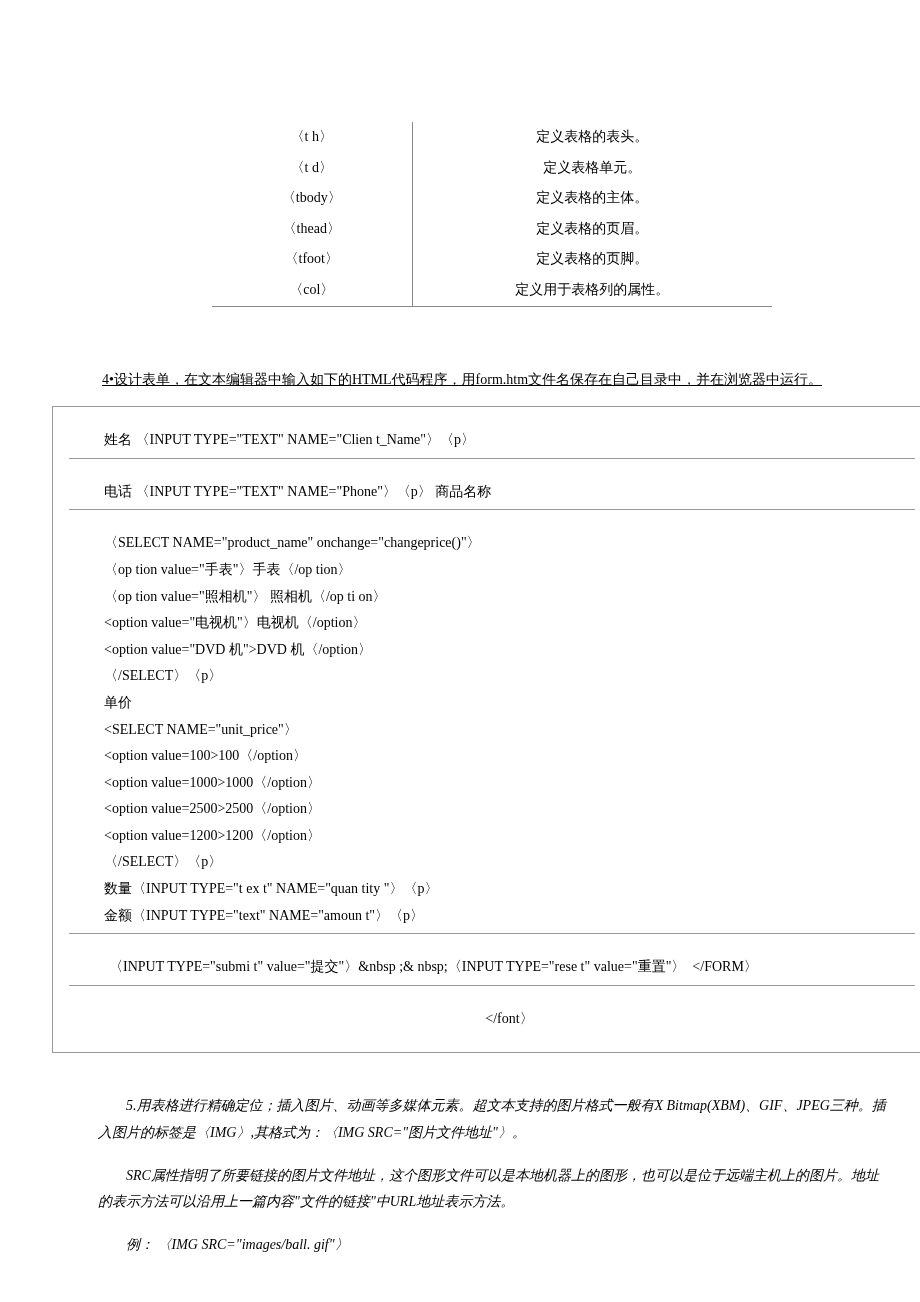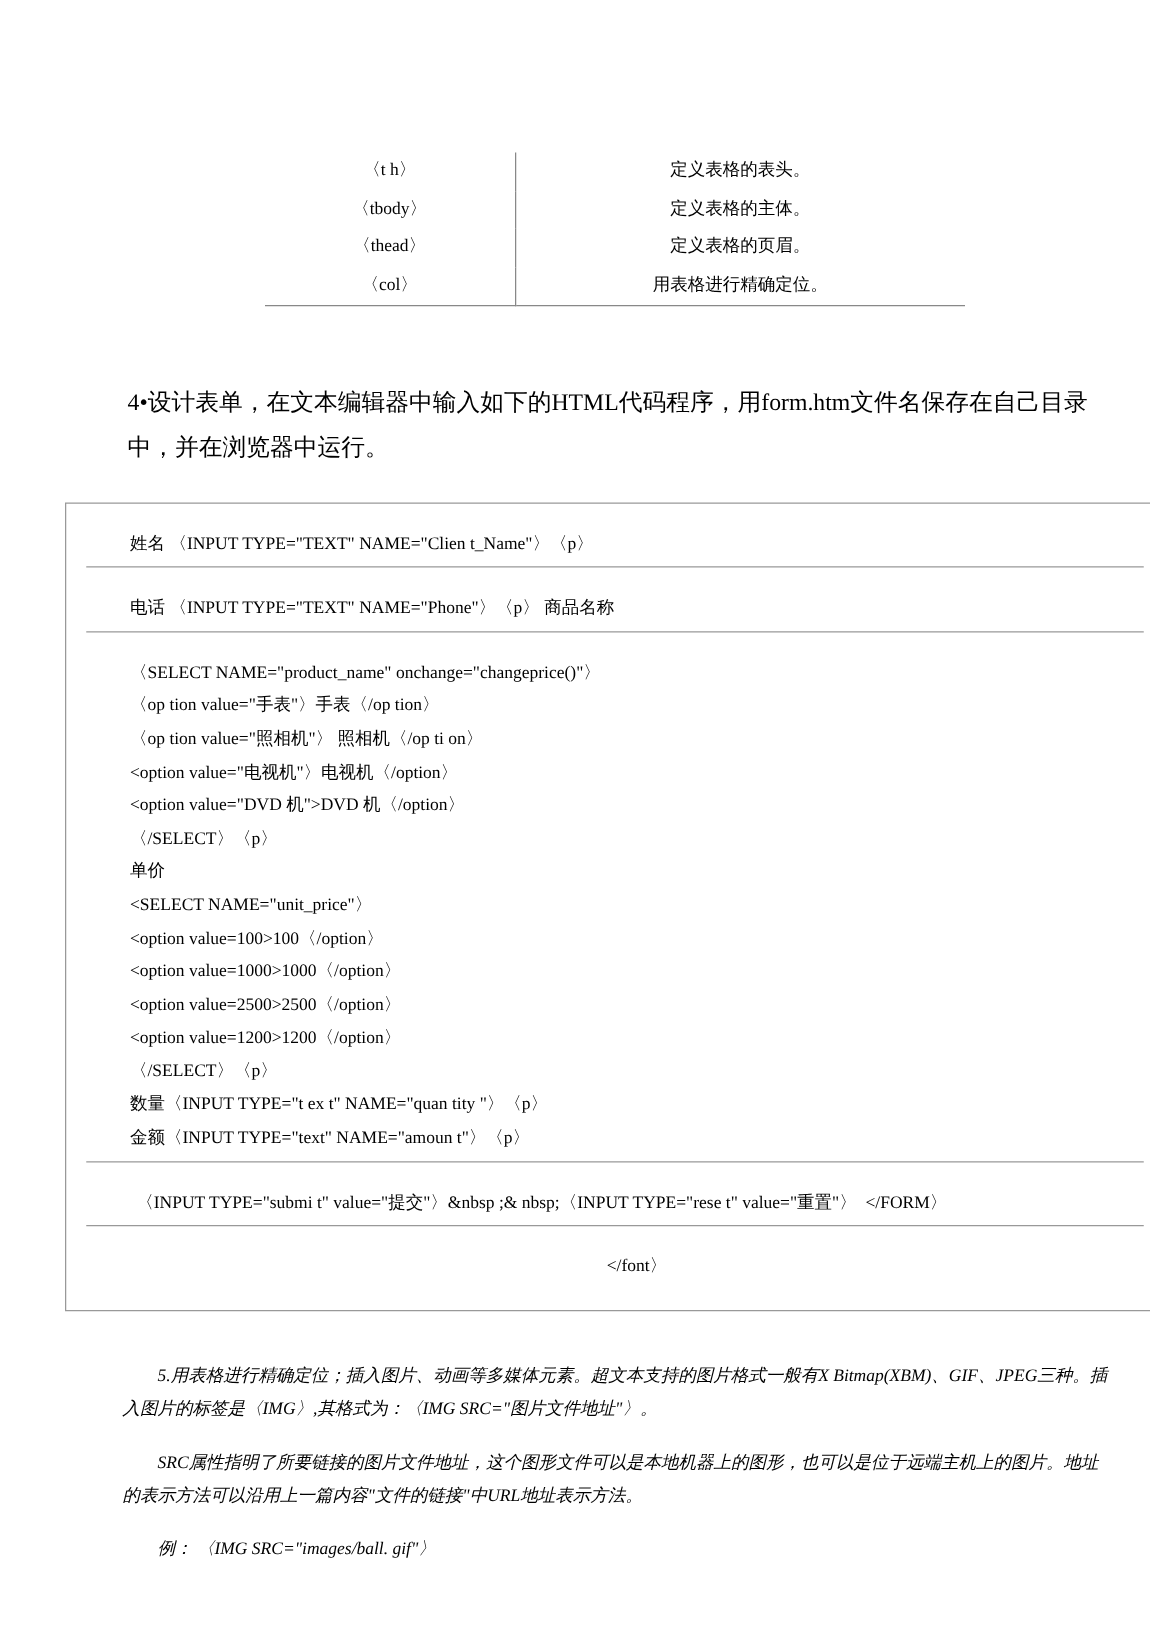--- a/index.html
+++ b/index.html
@@ -24,23 +24,24 @@
       vertical-align: middle;
     }
     .tag-table td:first-child {
       width: 200px;
       border-right: 1px solid #888;
     }
     .tag-table tr:last-child td {
       border-bottom: 1px solid #888;
     }
     .section-intro {
-      margin: 20px 30px 24px 50px;
-      font-size: 19px;
+      margin: 20px 30px 13px 50px;
+      font-size: 14px;
       text-indent: 0;
+      text-decoration: underline;
     }
     .code-box {
       margin: 10px 0 40px 0;
       border: 1px solid #999;
       font-size: 14px;
     }
     .code-box .seg {
       padding: 4px 0 4px 40px;
       border-bottom: 1px solid #999;
       white-space: pre-wrap;
@@ -63,30 +64,38 @@
 </head>
 <body>
 
 <table class="tag-table">
   <tbody id="tag-tbody">
       <tr>
         <td>〈t h〉</td>
         <td>定义表格的表头。</td>
       </tr>
       <tr>
+        <td>〈t d〉</td>
+        <td>定义表格单元。</td>
+      </tr>
+      <tr>
         <td>〈tbody〉</td>
         <td>定义表格的主体。</td>
       </tr>
       <tr>
         <td>〈thead〉</td>
         <td>定义表格的页眉。</td>
       </tr>
       <tr>
+        <td>〈tfoot〉</td>
+        <td>定义表格的页脚。</td>
+      </tr>
+      <tr>
         <td>〈col〉</td>
-        <td>用表格进行精确定位。</td>
+        <td>定义用于表格列的属性。</td>
       </tr>
     </tbody>
 </table>
 
 <p class="section-intro">4•设计表单，在文本编辑器中输入如下的HTML代码程序，用form.htm文件名保存在自己目录中，并在浏览器中运行。</p>
 
 <div class="code-box">
   <div class="seg tight">姓名 〈INPUT TYPE="TEXT" NAME="Clien t_Name"〉〈p〉</div>
   <div class="seg tight">电话 〈INPUT TYPE="TEXT" NAME="Phone"〉〈p〉 商品名称</div>
   <div class="seg tight">〈SELECT NAME="product_name" onchange="changeprice()"〉

